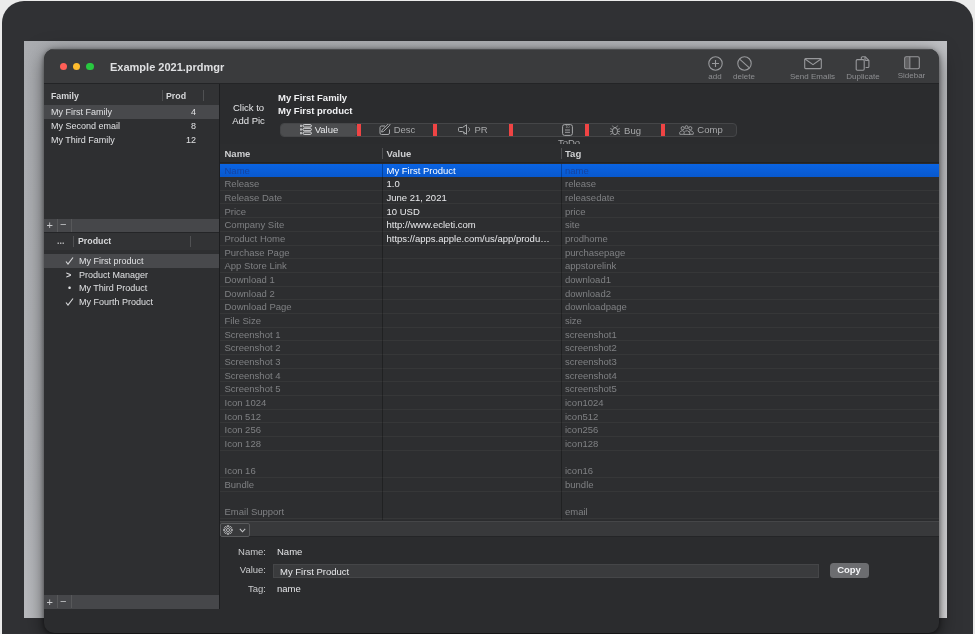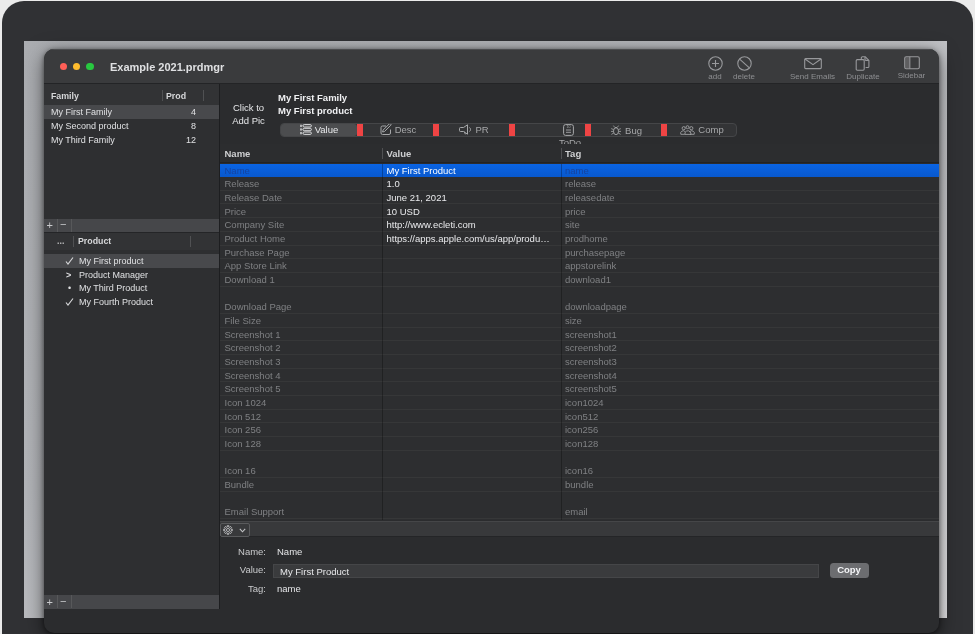--- a/index.html
+++ b/index.html
@@ -31,21 +31,21 @@
   font-size:9px; color:#e0e1e3; }
 .sel { background:#48494c; }
 .pmbar { position:absolute; left:0; width:175px; height:13px; background:#46474a;
   color:#c9cacc; }
 .pmbar .s { position:absolute; top:0; width:1px; height:13px; background:#57585a; }
 #vsep { position:absolute; left:175px; top:35px; width:1px; height:525px; background:#1d1e20; }
 
 #tabs { position:absolute; left:236px; top:73.5px; width:457px; height:14.5px;
   background:#333436; border:1px solid #454648; border-radius:4px; }
 .tab { position:absolute; top:0; height:12.5px; line-height:12.5px; font-size:9.5px;
-  color:#a7a8aa; text-align:center; border-left:6px solid #ef4444; }
+  color:#a7a8aa; text-align:center; border-left:4px solid #ef4444; }
 .tab:first-child { border-left:none; }
 .tab.on { background:#4c4d4f; border-radius:3px; color:#e8e9eb; }
 .tab svg { vertical-align:-2px; margin-right:3px; }
 
 #thead { position:absolute; left:176px; top:94.5px; width:719px; height:19px;
   background:#2c2d2f; border-bottom:1px solid #222325; }
 .hcell { position:absolute; top:0; height:19px; line-height:19px; font-size:9.5px;
   font-weight:bold; color:#cfd0d2; }
 .hsep { position:absolute; top:4px; width:1px; height:11px; background:#505153; }
 #rows { position:absolute; left:176px; top:114.5px; width:719px; height:356px;
@@ -130,21 +130,21 @@
     <span style="position:absolute; left:7px;">Family</span>
     <span style="position:absolute; left:122px;">Prod</span>
     <div class="ssep" style="left:118px; top:6px;"></div>
     <div class="ssep" style="left:159px; top:6px;"></div>
   </div>
   <div class="srow sel" style="top:56px;">
       <span style="position:absolute;left:7px;">My First Family</span>
       <span style="position:absolute;right:23px;">4</span>
     </div>
   <div class="srow" style="top:70px;">
-      <span style="position:absolute;left:7px;">My Second product</span>
+      <span style="position:absolute;left:7px;">My Second email</span>
       <span style="position:absolute;right:23px;">8</span>
     </div>
   <div class="srow" style="top:84px;">
       <span style="position:absolute;left:7px;">My Third Family</span>
       <span style="position:absolute;right:23px;">12</span>
     </div>
 
   <div class="pmbar" style="top:169.5px;">
     <span style="position:absolute;left:2.5px;top:0;font-size:11px;line-height:12px;">+</span>
     <span style="position:absolute;left:16px;top:0;font-size:11px;line-height:11px;">−</span>
@@ -280,20 +280,24 @@
         <span class="tt">purchasepage</span>
       </div>
       <div class="trow" style="top: 95.69px;">
         <span class="tl">App Store Link</span>
         <span class="tt">appstorelink</span>
       </div>
       <div class="trow" style="top: 109.36px;">
         <span class="tl">Download 1</span>
         <span class="tt">download1</span>
       </div>
+      <div class="trow" style="top: 123.03px;">
+        <span class="tl">Download 2</span>
+        <span class="tt">download2</span>
+      </div>
       <div class="trow" style="top: 136.7px;">
         <span class="tl">Download Page</span>
         <span class="tt">downloadpage</span>
       </div>
       <div class="trow" style="top: 150.37px; text-align: right;">
         <span class="tl">File Size</span>
         <span class="tt">size</span>
       </div>
       <div class="trow" style="top: 164.04px;">
         <span class="tl">Screenshot 1</span>

